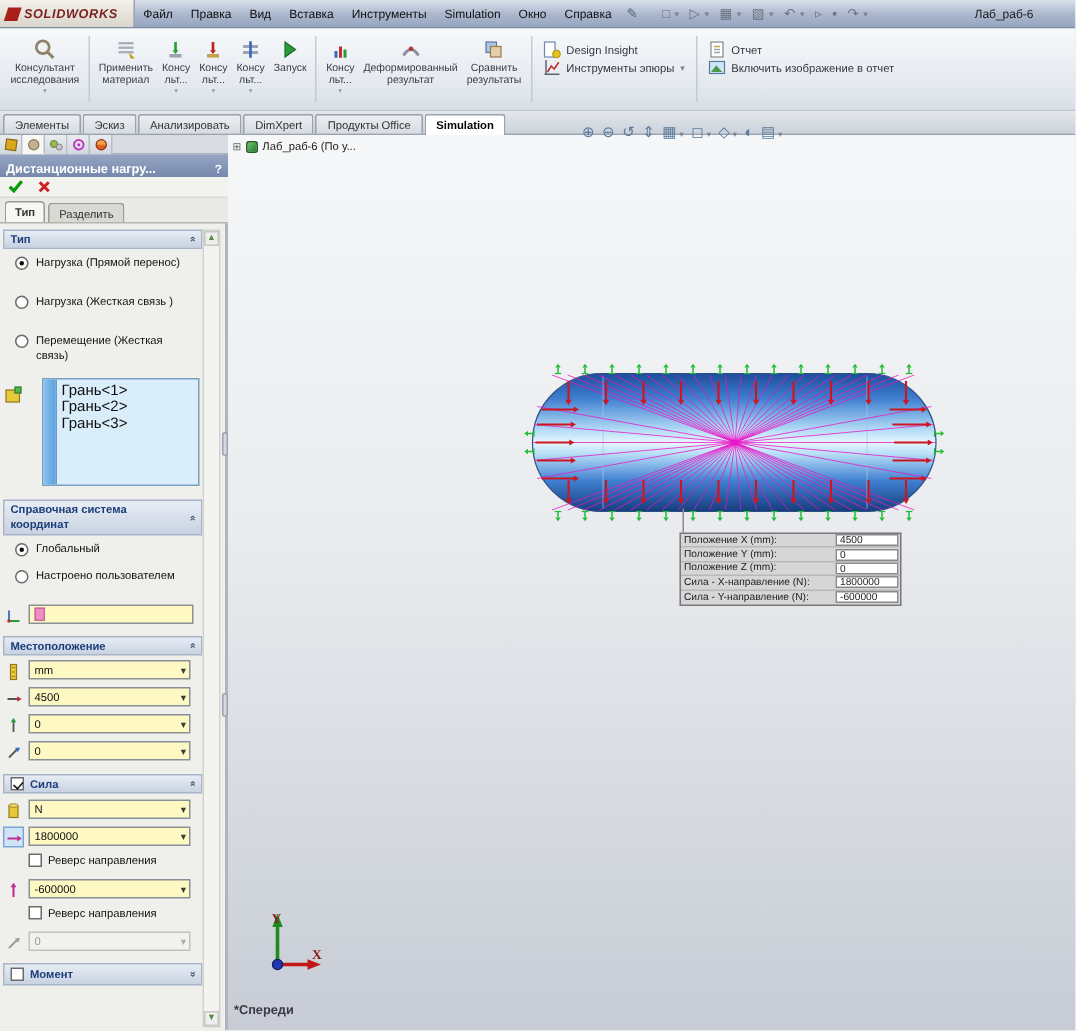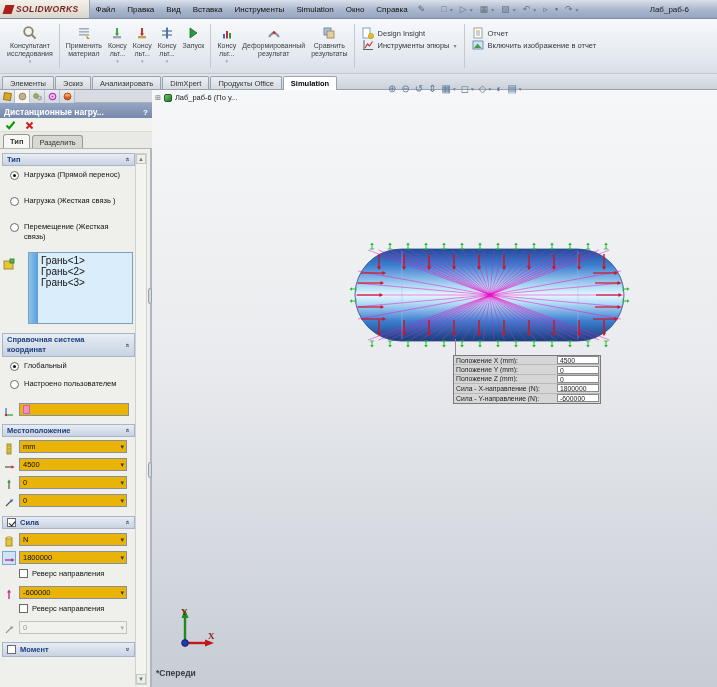--- a/index.html
+++ b/index.html
@@ -73,21 +73,21 @@
   .radio.sel::after { content:""; position:absolute; left:2px; top:2px; width:3px; height:3px; background:#111; border-radius:50%; }
   .rlabel { font-size:7.5px; color:#101010; line-height:9.5px; max-width:100px; }
   .mini { width:12px; height:12px; display:inline-block; flex:none; }
   .mini.pressed { background:#cfe4f7; outline:1px solid #7aa6d6; }
   .listbox { position:absolute; left:28px; width:105px; height:72px; background:#d9edfb;
     border:1px solid #7aa0bd; display:flex; }
   .listgrip { width:9px; background:linear-gradient(90deg,#8cc2ee,#5aa2e2); border-right:1px solid #6a9cc8; }
   .listitems { padding:2px 0 0 3px; }
   .listitem { font-size:10px; color:#101010; line-height:11px; }
   .crow { position:absolute; left:3px; display:flex; align-items:center; gap:4px; }
-  .combo { width:108px; height:13px; background:#eab308; border:1px solid #8a9099; display:flex;
+  .combo { width:108px; height:13px; background:#fef9c3; border:1px solid #8a9099; display:flex;
     align-items:center; font-size:7.5px; color:#101010; padding-left:3px; position:relative; }
   .combo .arrow { position:absolute; right:2px; top:2px; font-size:7px; color:#3a3a3a; }
   .combo.disabled { background:#f1f1ee; color:#9a9a9a; border-color:#c2c2bc; }
   .combo.disabled .arrow { color:#b0b0aa; }
   .pinkstrip { width:7px; height:9px; background:#f28ec4; border:1px solid #c86aa0; margin-right:2px; flex:none; }
   .chk { width:9px; height:9px; border:1px solid #6a6a6a; background:#fff; position:relative; flex:none; }
   .chk.checked::after { content:""; position:absolute; left:1px; top:1.5px; width:5px; height:2.5px;
     border-left:1.5px solid #111; border-bottom:1.5px solid #111; transform:rotate(-48deg); }
   .chkrow { position:absolute; display:flex; align-items:center; gap:4px; }
   .chklabel { font-size:7.5px; color:#101010; }

